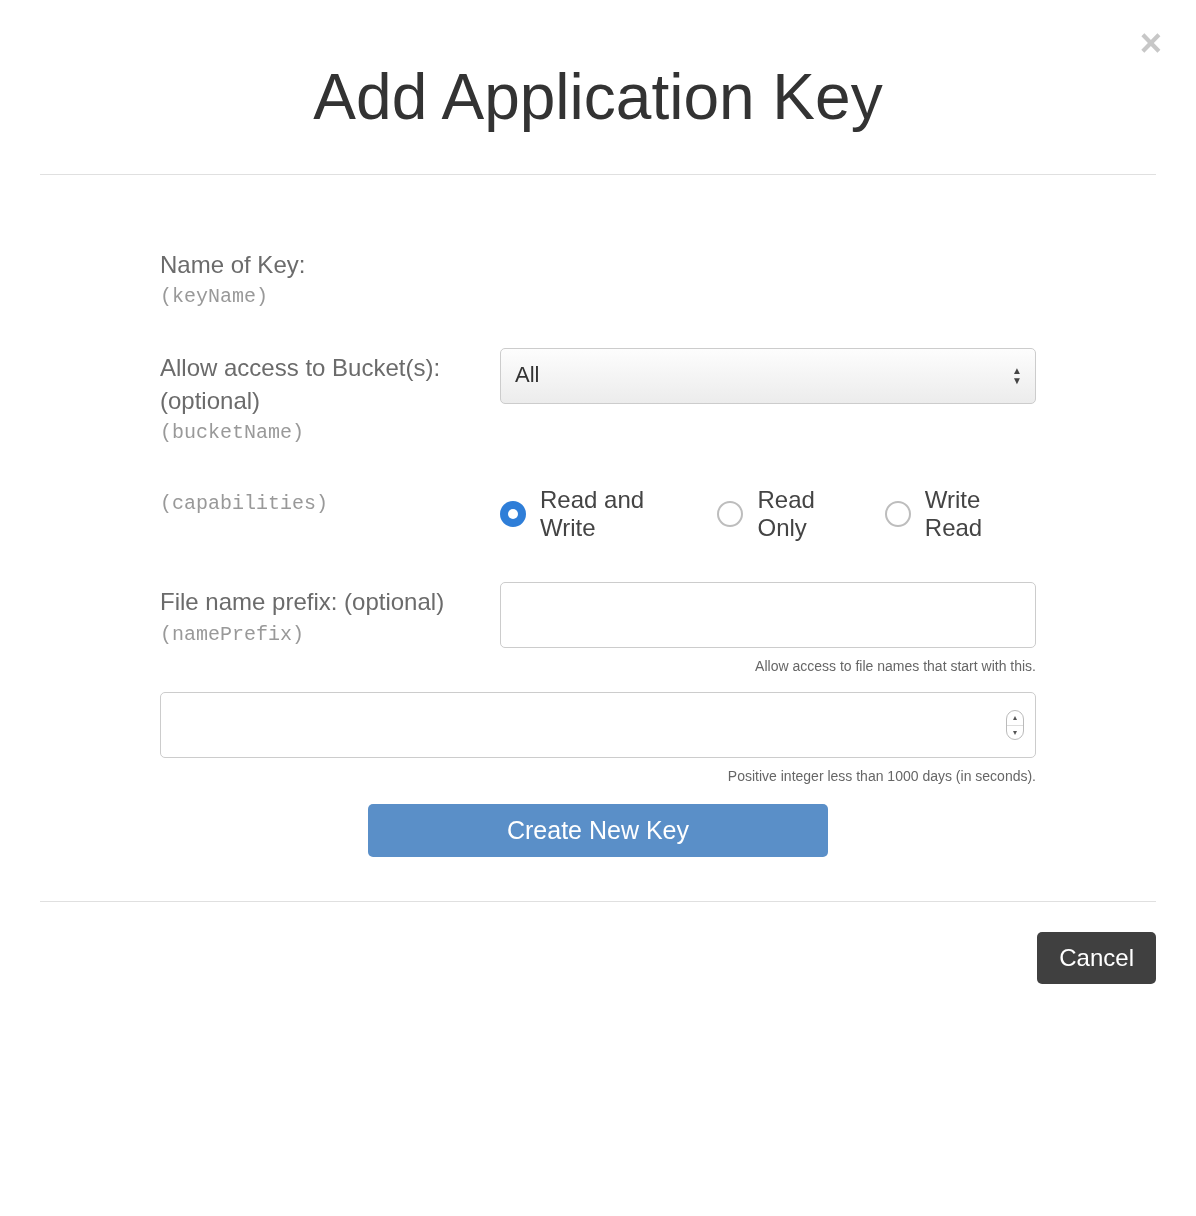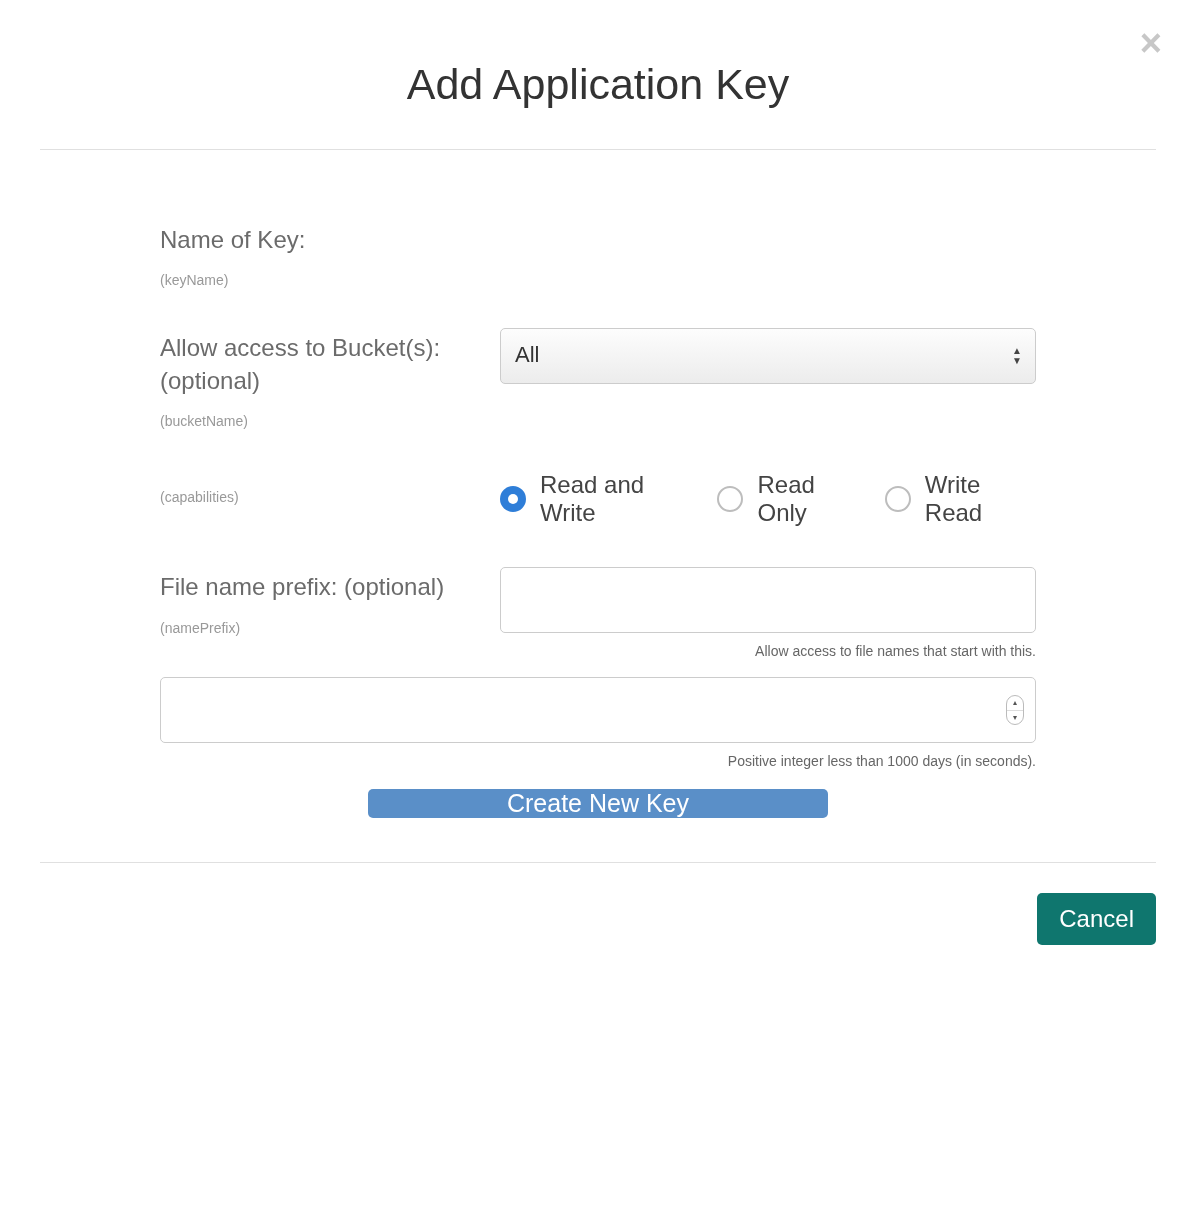--- a/index.html
+++ b/index.html
@@ -21,21 +21,21 @@
     top: 24px;
     right: 34px;
     font-size: 38px;
     color: #c7c7c7;
     font-weight: bold;
     line-height: 1;
     cursor: pointer;
   }
   .title {
     text-align: center;
-    font-size: 43px;
+    font-size: 64px;
     font-weight: 300;
     margin: 30px 0 40px 0;
     color: #333;
   }
   hr.divider {
     border: none;
     border-top: 1px solid #e0e0e0;
     margin: 0 0 70px 0;
   }
   .form {
@@ -53,23 +53,24 @@
     padding-right: 20px;
     padding-top: 4px;
   }
   .labelcol .main {
     font-size: 24px;
     color: #6b6b6b;
     font-weight: 400;
     line-height: 1.35;
   }
   .labelcol .sub {
-    font-size: 14px;
+    font-size: 20px;
     color: #999;
-    margin-top: 16px;
+    margin-top: 4px;
+    font-family: Liberation Mono, monospace;
   }
   .fieldcol {
     flex: 1;
   }
   .text-input {
     width: 100%;
     height: 72px;
     font-size: 28px;
     padding: 0 56px 0 20px;
     border: 1px solid #ccc;
@@ -219,36 +220,36 @@
     display: flex;
     justify-content: center;
     margin-top: 20px;
   }
   .btn-primary {
     background: #5a8fc8;
     color: #fff;
     border: none;
     border-radius: 5px;
     font-size: 25px;
-    padding: 0 0;
+    padding: 12px 0;
     width: 460px;
     cursor: pointer;
   }
   hr.footer-divider {
     border: none;
     border-top: 1px solid #e0e0e0;
     margin: 44px 0 30px 0;
   }
   .footer {
     display: flex;
     justify-content: flex-end;
     padding-right: 0;
   }
   .btn-cancel {
-    background: #0f766e;
+    background: #404040;
     color: #fff;
     border: none;
     border-radius: 5px;
     font-size: 24px;
     padding: 12px 22px;
     cursor: pointer;
   }
 </style>
 </head>
 <body>

